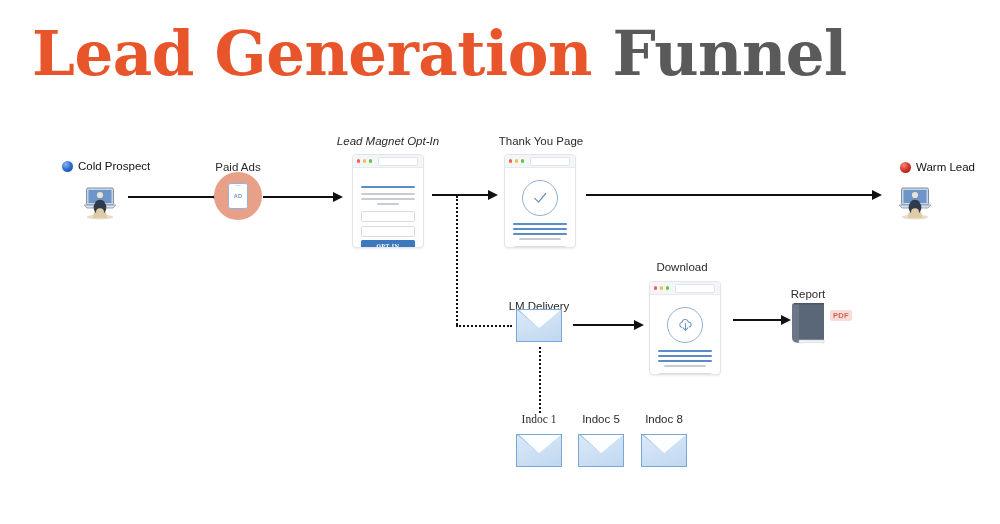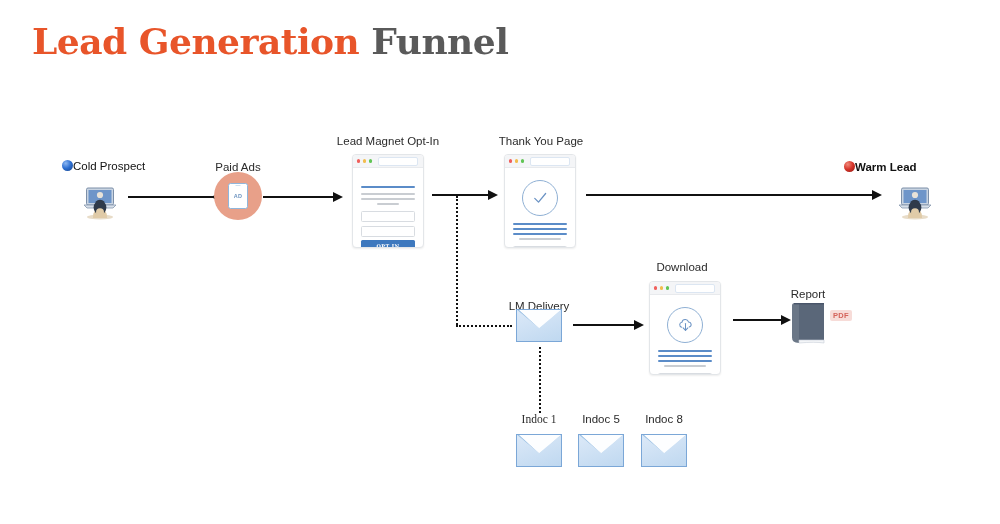--- a/index.html
+++ b/index.html
@@ -16,21 +16,21 @@
     -webkit-font-smoothing: antialiased;
   }
 
   
   #title {
     position: absolute;
     left: 32px;
     top: 23px;
     font-family: "DejaVu Serif", serif;
     font-weight: 700;
-    font-size: 36px;
+    font-size: 61px;
     letter-spacing: -0.5px;
     white-space: nowrap;
     line-height: 1;
   }
   #title .t-orange { color: #E8552A; }
   #title .t-gray  { color: #5A5A5A; }
 
   
   .node-label {
     position: absolute;
@@ -38,21 +38,22 @@
     color: #2b2b2b;
     white-space: nowrap;
     text-align: center;
     line-height: 1.1;
   }
 
   
   .actor-tag {
     position: absolute;
     display: flex;
-    align-items: flex-start;
+    align-items: flex-end;
+    gap: 5px;
     font-size: 11.5px;
     color: #111;
     white-space: nowrap;
   }
   .dot {
     width: 11px; height: 11px;
     border-radius: 50%;
     flex: 0 0 auto;
     display: block;
   }
@@ -282,21 +283,21 @@
 
 <div class="node-label" style="left:183px; top:161px; width:110px;">Paid Ads</div>
 <div id="paid-ads-circle" style="left:214px; top:172px;"></div>
 <div class="tablet" style="left:228px; top:183px;">
   <span class="ad-txt">AD</span>
 </div>
 
 <div class="arrow-line" style="left:263px; top:196px; width:72px;"></div>
 <div class="arrow-head" style="left:333px; top:191.5px;"></div>
 
-<div class="node-label" style="left:330px; top:135px; width:116px;">Lead Magnet Opt-In</div>
+<div class="node-label" style="left:330px; top:135px; width:116px;font-style:italic;">Lead Magnet Opt-In</div>
 <div class="page" style="left:352px; top:154px; width:72px; height:94px;">
   <div class="chrome">
     <span class="cdot r"></span>
     <span class="cdot y"></span>
     <span class="cdot g"></span>
     <span class="urlbar"></span>
   </div>
   <div class="body">
     <div class="ln blue" style="width:100%; margin-top:10px; margin-bottom:5px;"></div>
     <div class="ln gray" style="width:100%;"></div>
@@ -333,21 +334,21 @@
     <div class="ln blue" style="width:100%;"></div>
     <div class="ln gray" style="width:76%; margin-bottom:6px;"></div>
     <div class="field"></div>
 
   </div>
 </div>
 
 <div class="arrow-line" style="left:586px; top:194px; width:288px;"></div>
 <div class="arrow-head" style="left:872px; top:189.5px;"></div>
 
-<div class="actor-tag" style="left:844px; top:161px;font-weight:bold;">
+<div class="actor-tag" style="left:900px; top:161px;">
   <span class="dot red"></span>
   <span>Warm Lead</span>
 </div>
 <div class="actor-icon" style="left:895px; top:180px;">
   <svg viewBox="0 0 40 40" width="40" height="40">
     <ellipse cx="20" cy="37" rx="13" ry="2.6" fill="#E8DCC8"></ellipse>
     <rect x="6.5" y="8" width="27" height="17" rx="1.5" fill="#C9D4E2" stroke="#7C8FA8" stroke-width="1"></rect>
     <rect x="8.5" y="10" width="23" height="13" fill="#6E95C9"></rect>
     <circle cx="20" cy="15" r="3.1" fill="#E8E2D8"></circle>
     <path d="M15.2 22 Q20 17.4 24.8 22 Z" fill="#2F3A4A"></path>

